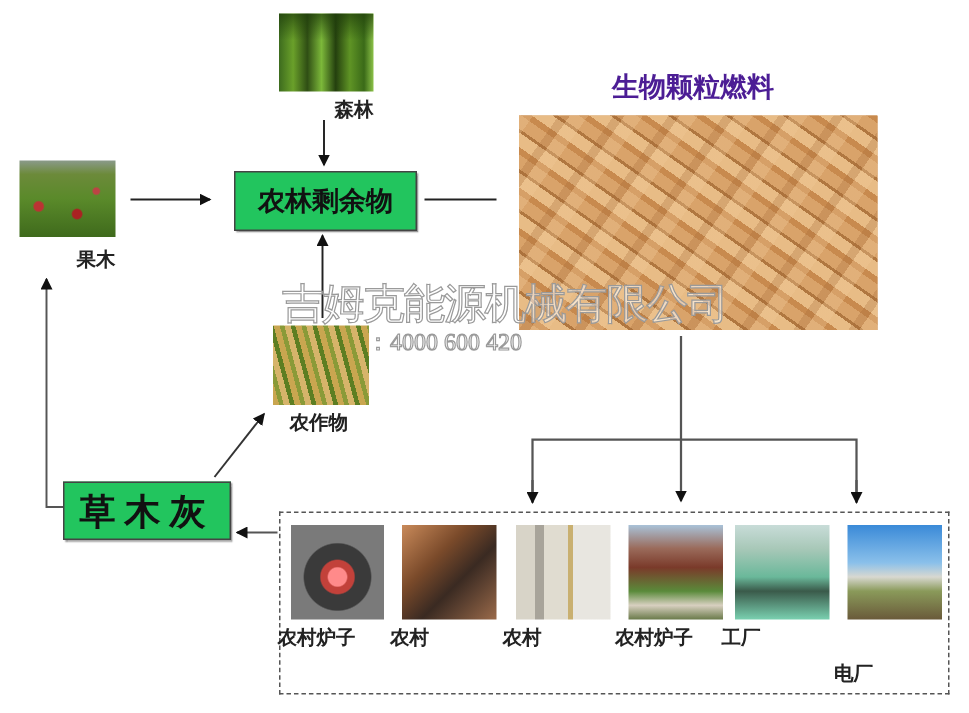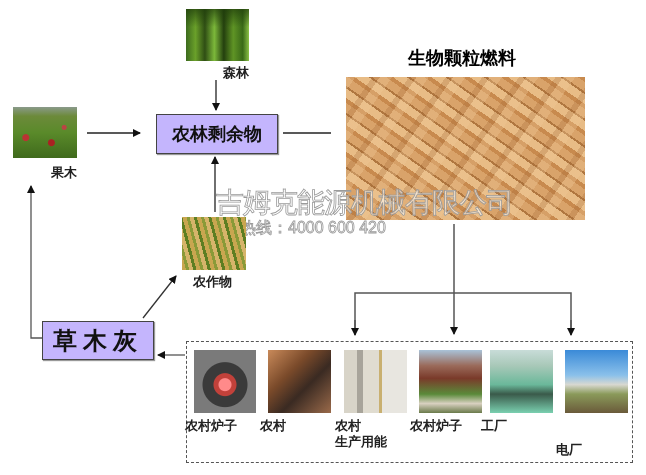--- a/index.html
+++ b/index.html
@@ -2,27 +2,27 @@
 <html><head>
 <meta charset="utf-8">
 <style>
   html, body { margin: 0; padding: 0; background: #fff; }
   body { width: 646px; height: 475px; position: relative; overflow: hidden;
          font-family: "DejaVu Sans", "Liberation Sans", sans-serif; }
   .abs { position: absolute; }
   .photo { position: absolute; overflow: hidden; }
   .label { position: absolute; font-weight: bold; color: #222; text-align: right; white-space: nowrap; }
   .small-label { font-size: 13px; }
-  .node-box { position: absolute; border: 1.5px solid #444; background: #c4b5fd; box-shadow: 1px 1px 1px #999;
+  .node-box { position: absolute; border: 1.5px solid #444; background: #22c55e; box-shadow: 1px 1px 1px #999;
               display: flex; align-items: center; justify-content: center; font-weight: bold; color: #111; }
-  .title { position: absolute; color: #000000; font-weight: bold; font-size: 18px; white-space: nowrap; }
+  .title { position: absolute; color: #4c1d95; font-weight: bold; font-size: 18px; white-space: nowrap; }
   .dash-box { position: absolute; border: 1.5px dashed #555; }
   svg.lines { position: absolute; left: 0; top: 0; }
   .watermark { position: absolute; white-space: nowrap; color: rgba(255,255,255,0.55);
-               -webkit-text-stroke: 0.8px #9a9a9a; font-family: Liberation Sans, sans-serif; margin-left: 28px; }
+               -webkit-text-stroke: 0.8px #9a9a9a; font-family: Liberation Serif, serif; }
   .bottom-label { position: absolute; width: 80px; font-weight: bold; font-size: 13px;
                   color: #222; line-height: 16px; }
 </style>
 </head>
 <body>
 
 <svg class="lines" width="646" height="475">
   <defs>
     <marker id="ah" markerWidth="8" markerHeight="8" refX="7" refY="4" orient="auto" markerUnits="userSpaceOnUse">
       <path d="M0,0 L8,4 L0,8 Z" fill="#111"></path>
@@ -84,21 +84,20 @@
 </div>
 
 <div class="photo" style="left:268px;top:350px;width:63px;height:63px;background:linear-gradient(135deg,#c98a5a 0%,#7a4a2a 35%,#3a2a22 60%,#9a6a4a 100%);"></div>
 <div class="bottom-label" style="left:260px;top:418px;">
   <div>农村</div>
 </div>
 
 <div class="photo" style="left:344px;top:350px;width:63px;height:63px;background:linear-gradient(90deg,#d8d4c8 0 20%,#a8a49a 20% 30%,#e0dcd0 30% 55%,#c9b070 55% 60%,#e8e6e0 60% 100%);"></div>
 <div class="bottom-label" style="left:335px;top:418px;">
   <div>农村</div>
-  <div>生产用能</div>
 </div>
 
 <div class="photo" style="left:419px;top:350px;width:63px;height:63px;background:linear-gradient(180deg,#a9c2d8 0%,#9a6a5a 25%,#7a3a2a 45%,#5a8a3a 70%,#d8d0c0 85%,#6a7a4a 100%);"></div>
 <div class="bottom-label" style="left:410px;top:418px;">
   <div>农村炉子</div>
   <div></div>
 </div>
 
 <div class="photo" style="left:490px;top:350px;width:63px;height:63px;background:linear-gradient(180deg,#c8dcd8 0%,#a8c8b8 25%,#6ab89a 55%,#3a5a4a 70%,#7ad0b0 100%);"></div>
 <div class="bottom-label" style="left:481px;top:418px;">

